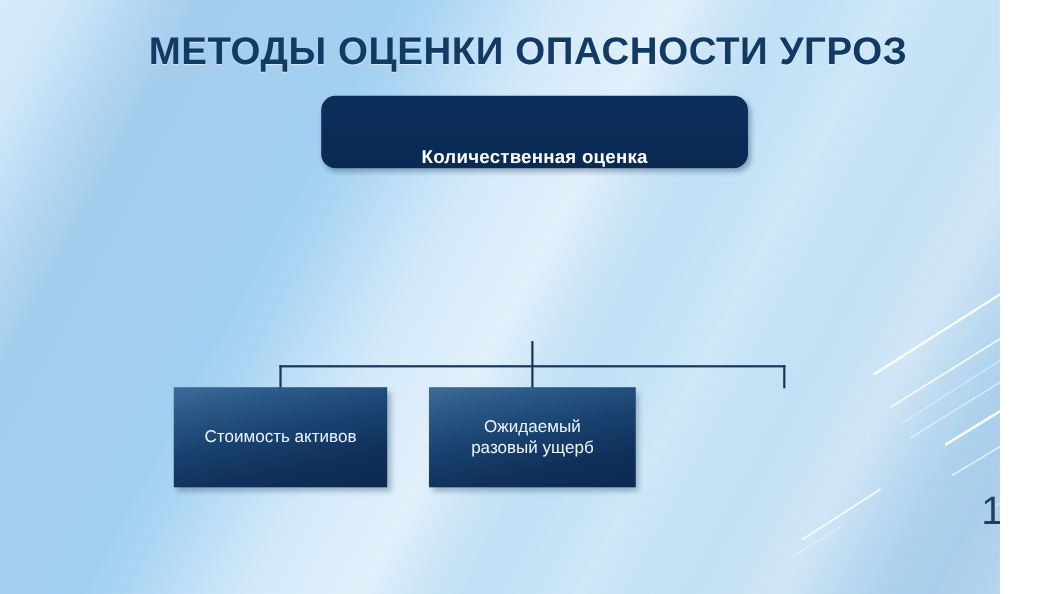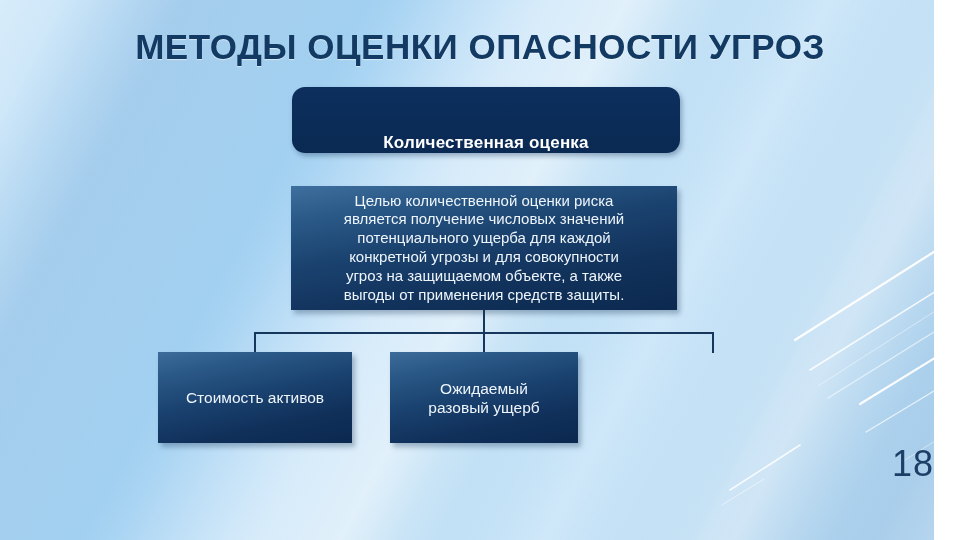--- a/index.html
+++ b/index.html
@@ -7,21 +7,20 @@
     padding: 0;
     background: #ffffff;
   }
   #slide {
     position: relative;
     width: 909px;
     height: 540px;
     overflow: hidden;
     font-family: "Liberation Sans", sans-serif;
     background: #fef9c3;
-    padding-left: 25px;
   }
 
   
   .bg-base {
     position: absolute;
     inset: 0;
     background:
       linear-gradient(118deg,
         #d8ecfa 0%,
         #b9dcf6 16%,
@@ -207,28 +206,20 @@
       <line x1="905" y1="460" x2="1000" y2="400" stroke-width="1.0" opacity="0.45"></line>
     </g>
   </svg>
 
   <div class="slide-title">МЕТОДЫ ОЦЕНКИ ОПАСНОСТИ УГРОЗ</div>
 
   <div class="header-box">
     <span class="header-box-label">Количественная оценка</span>
   </div>
 
-  <div class="desc-box">
-    <span class="desc-text">Целью количественной оценки риска
-является получение числовых значений
-потенциального ущерба для каждой
-конкретной угрозы и для совокупности
-угроз на защищаемом объекте, а также
-выгоды от применения средств защиты.</span>
-  </div>
 
   <div class="conn conn-v-main"></div>
   <div class="conn conn-h"></div>
   <div class="conn conn-v-left"></div>
   <div class="conn conn-v-mid"></div>
   <div class="conn conn-v-right"></div>
 
   <div class="leaf-box leaf-2">
     <span class="leaf-label">Ожидаемый
 разовый ущерб</span>

